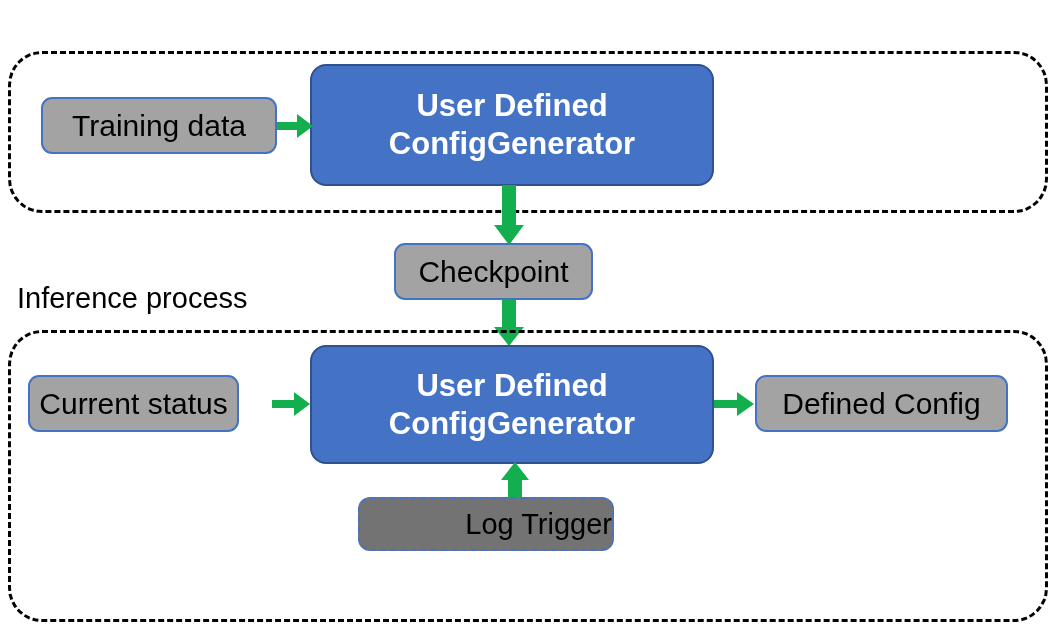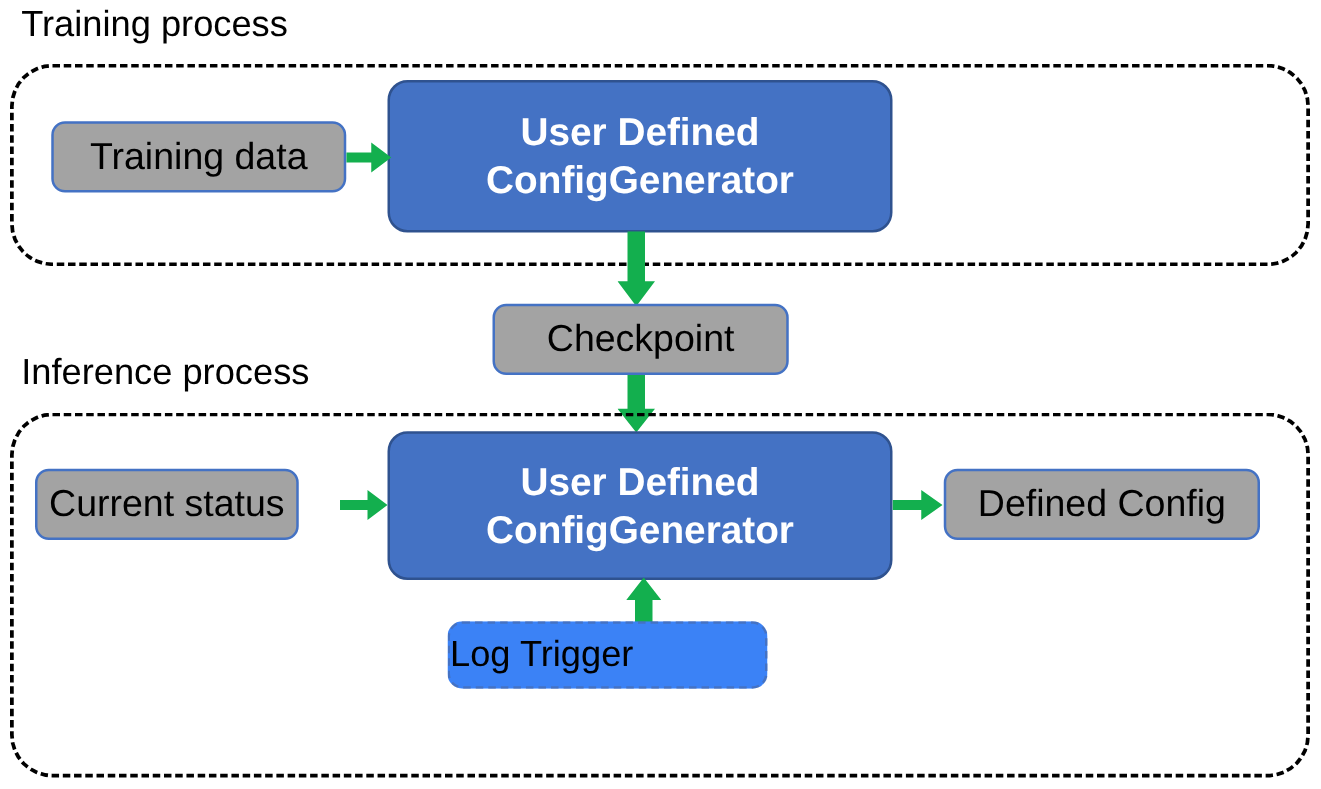--- a/index.html
+++ b/index.html
@@ -67,61 +67,60 @@
     color: #ffffff;
     line-height: 1.22;
     white-space: pre-line;
   }
 
   
   .node-trigger {
     box-sizing: border-box;
     border: 2px dashed #4472C4;
     border-radius: 12px;
-    background: #3b82f6;
+    background: #737373;
     display: flex;
     align-items: center;
-    justify-content: flex-start;
+    justify-content: flex-end;
   }
   .node-trigger .label {
     font-size: 29px;
     color: #000000;
     white-space: nowrap;
     line-height: 1.05;
   }
 
   .arrow { pointer-events: none; }
 </style>
 </head>
 <body>
 
 <div id="canvas">
 
-  <div class="abs section-title" style="left:17px; top:6px;">Training process</div>
 
   <div class="abs section" style="left:8px; top:51px; width:1040px; height:162px;"></div>
 
   <div class="abs node-plain" style="left:41px; top:97px; width:236px; height:57px;">
     <span class="label">Training data</span>
   </div>
 
   <div class="abs node-blue" style="left:310px; top:64px; width:404px; height:122px;">
     <span class="label">User Defined
 ConfigGenerator</span>
   </div>
 
   <svg class="abs arrow" style="left:277px; top:110px;" width="40" height="32" viewBox="0 0 40 32">
     <path d="M0,12 L20,12 L20,4 L36,16 L20,28 L20,20 L0,20 Z" fill="#13AF4E"></path>
   </svg>
 
   <svg class="abs arrow" style="left:494px; top:185px;" width="38" height="62" viewBox="0 0 38 62">
     <path d="M8,0 L22,0 L22,40 L30,40 L15,60 L0,40 L8,40 Z" fill="#13AF4E"></path>
   </svg>
 
-  <div class="abs node-plain" style="left:394px; top:243px; width:237px; height:57px;">
+  <div class="abs node-plain" style="left:394px; top:243px; width:199px; height:57px;">
     <span class="label">Checkpoint</span>
   </div>
 
   <svg class="abs arrow" style="left:494px; top:300px;" width="38" height="48" viewBox="0 0 38 48">
     <path d="M8,0 L22,0 L22,27 L30,27 L15,46 L0,27 L8,27 Z" fill="#13AF4E"></path>
   </svg>
 
   <div class="abs section-title" style="left:17px; top:284px;">Inference process</div>
 
   <div class="abs section" style="left:8px; top:330px; width:1040px; height:292px;"></div>

